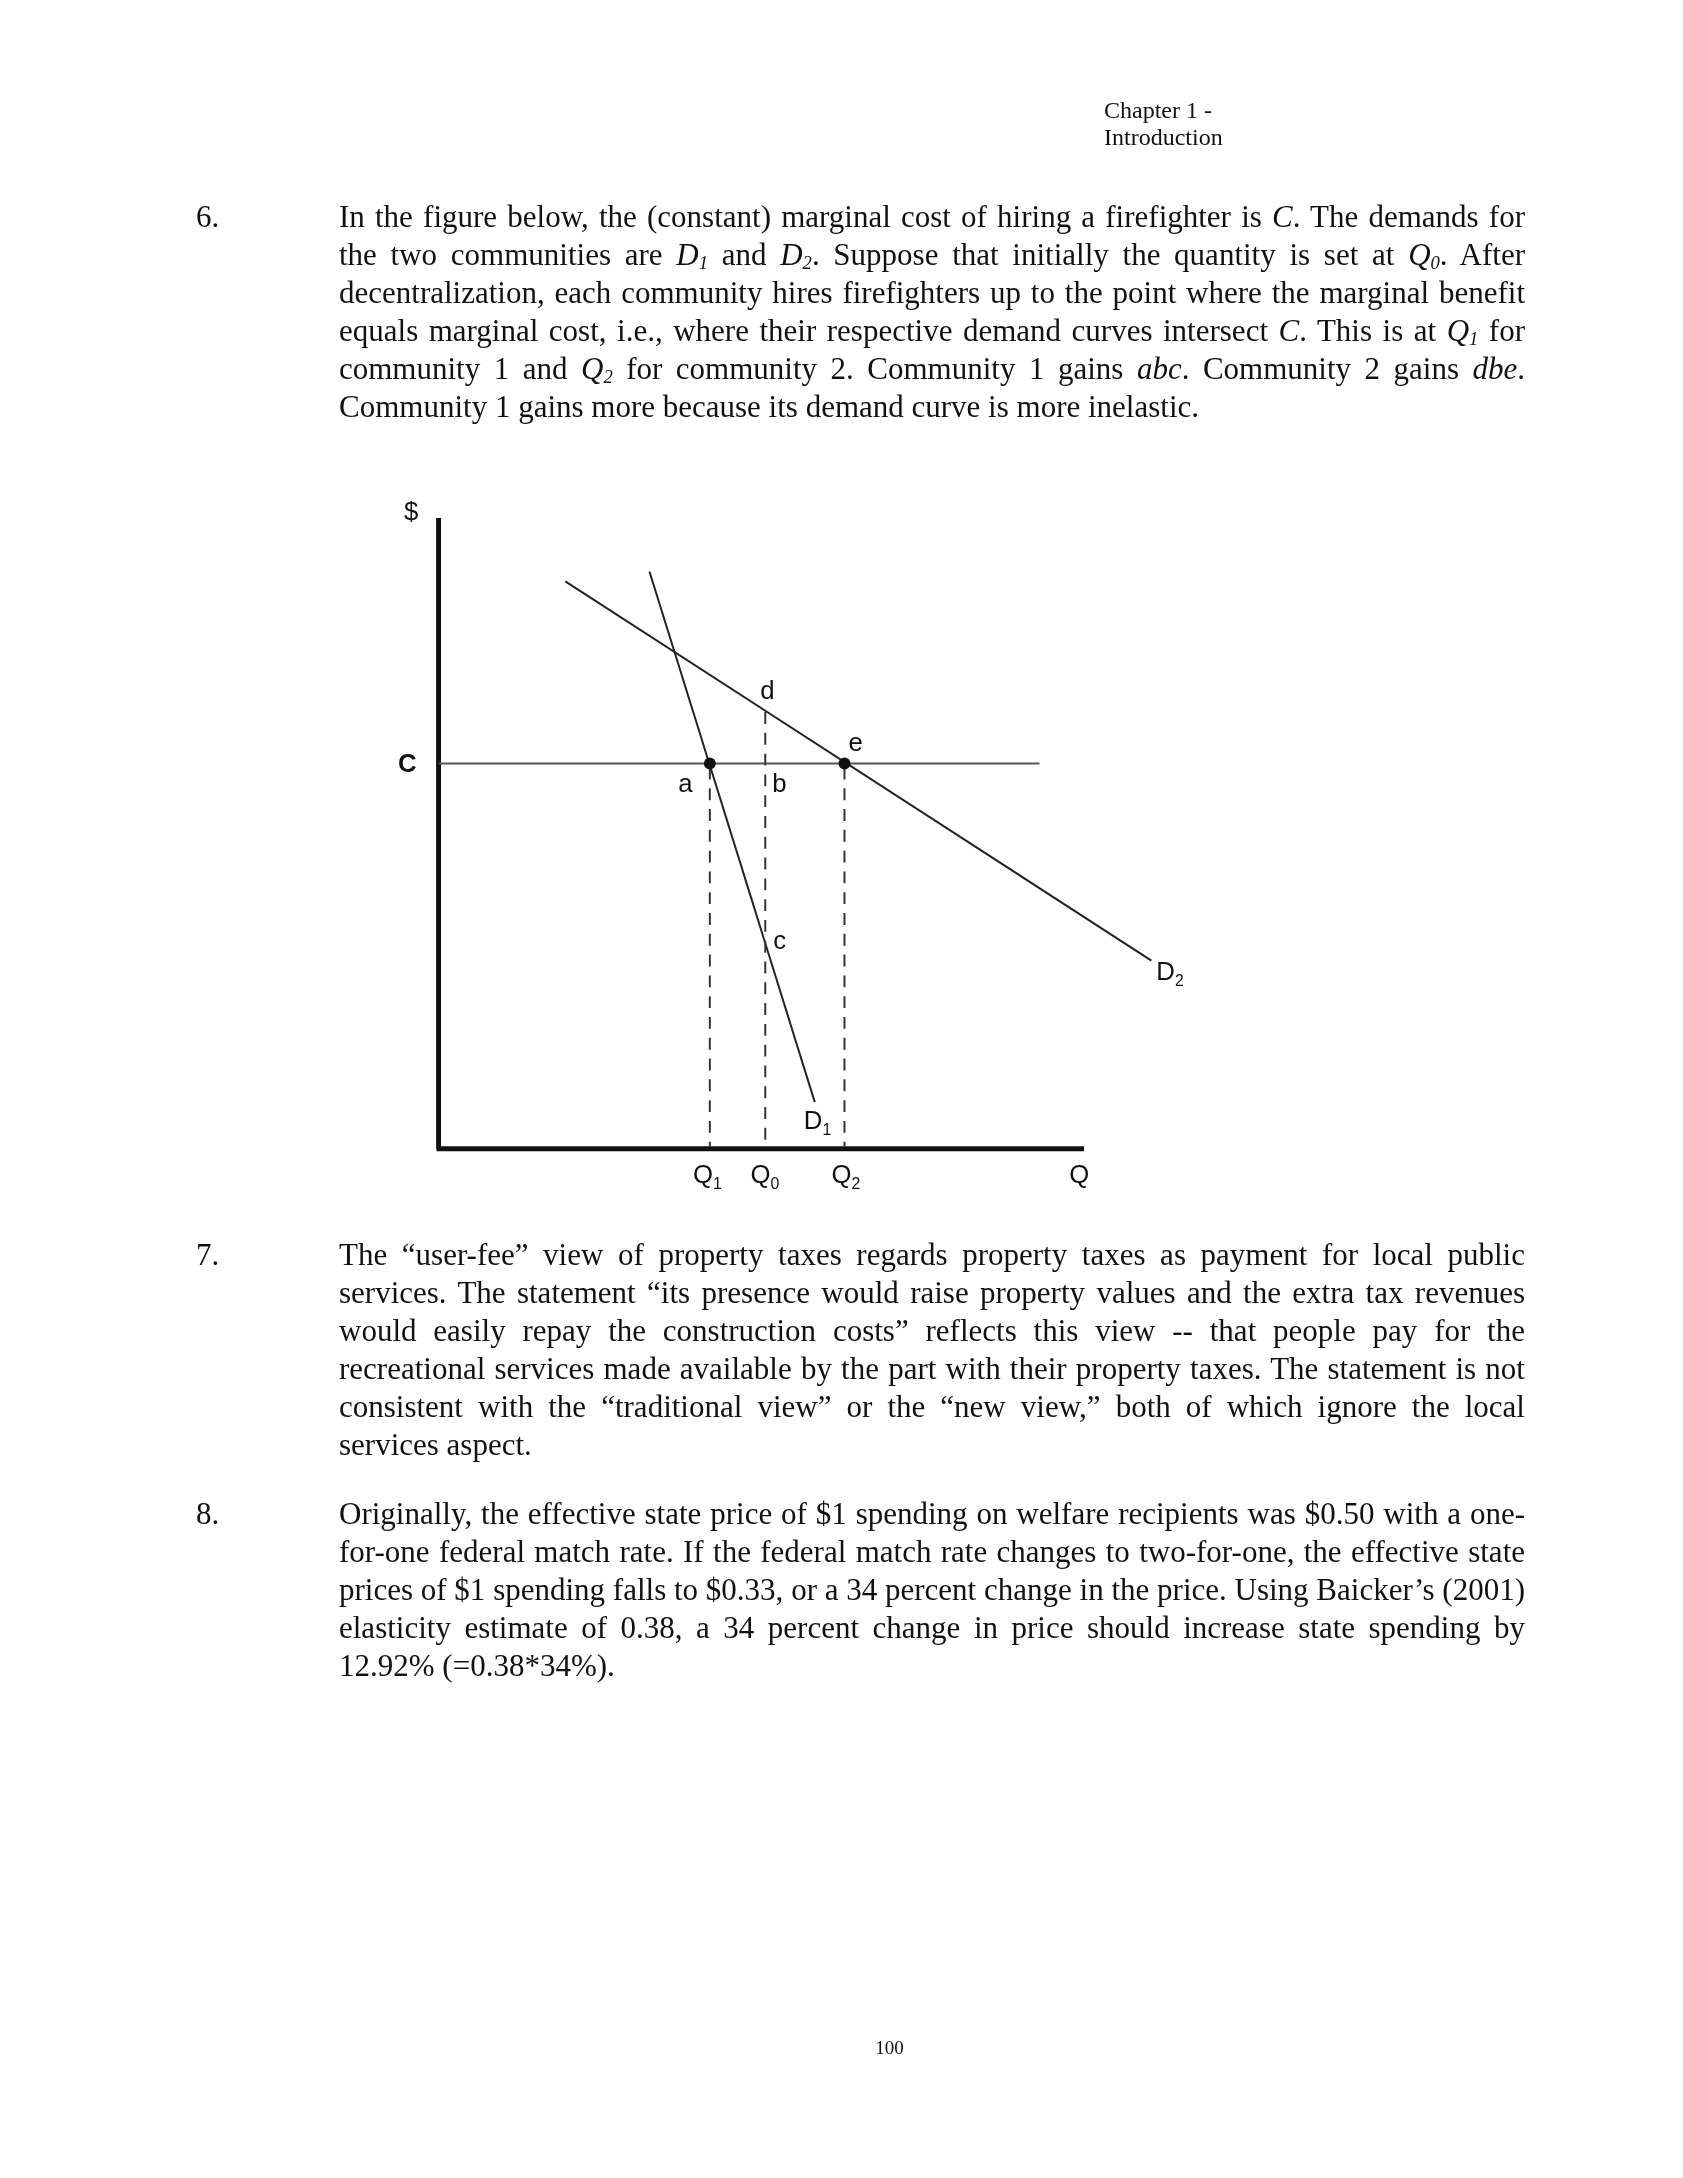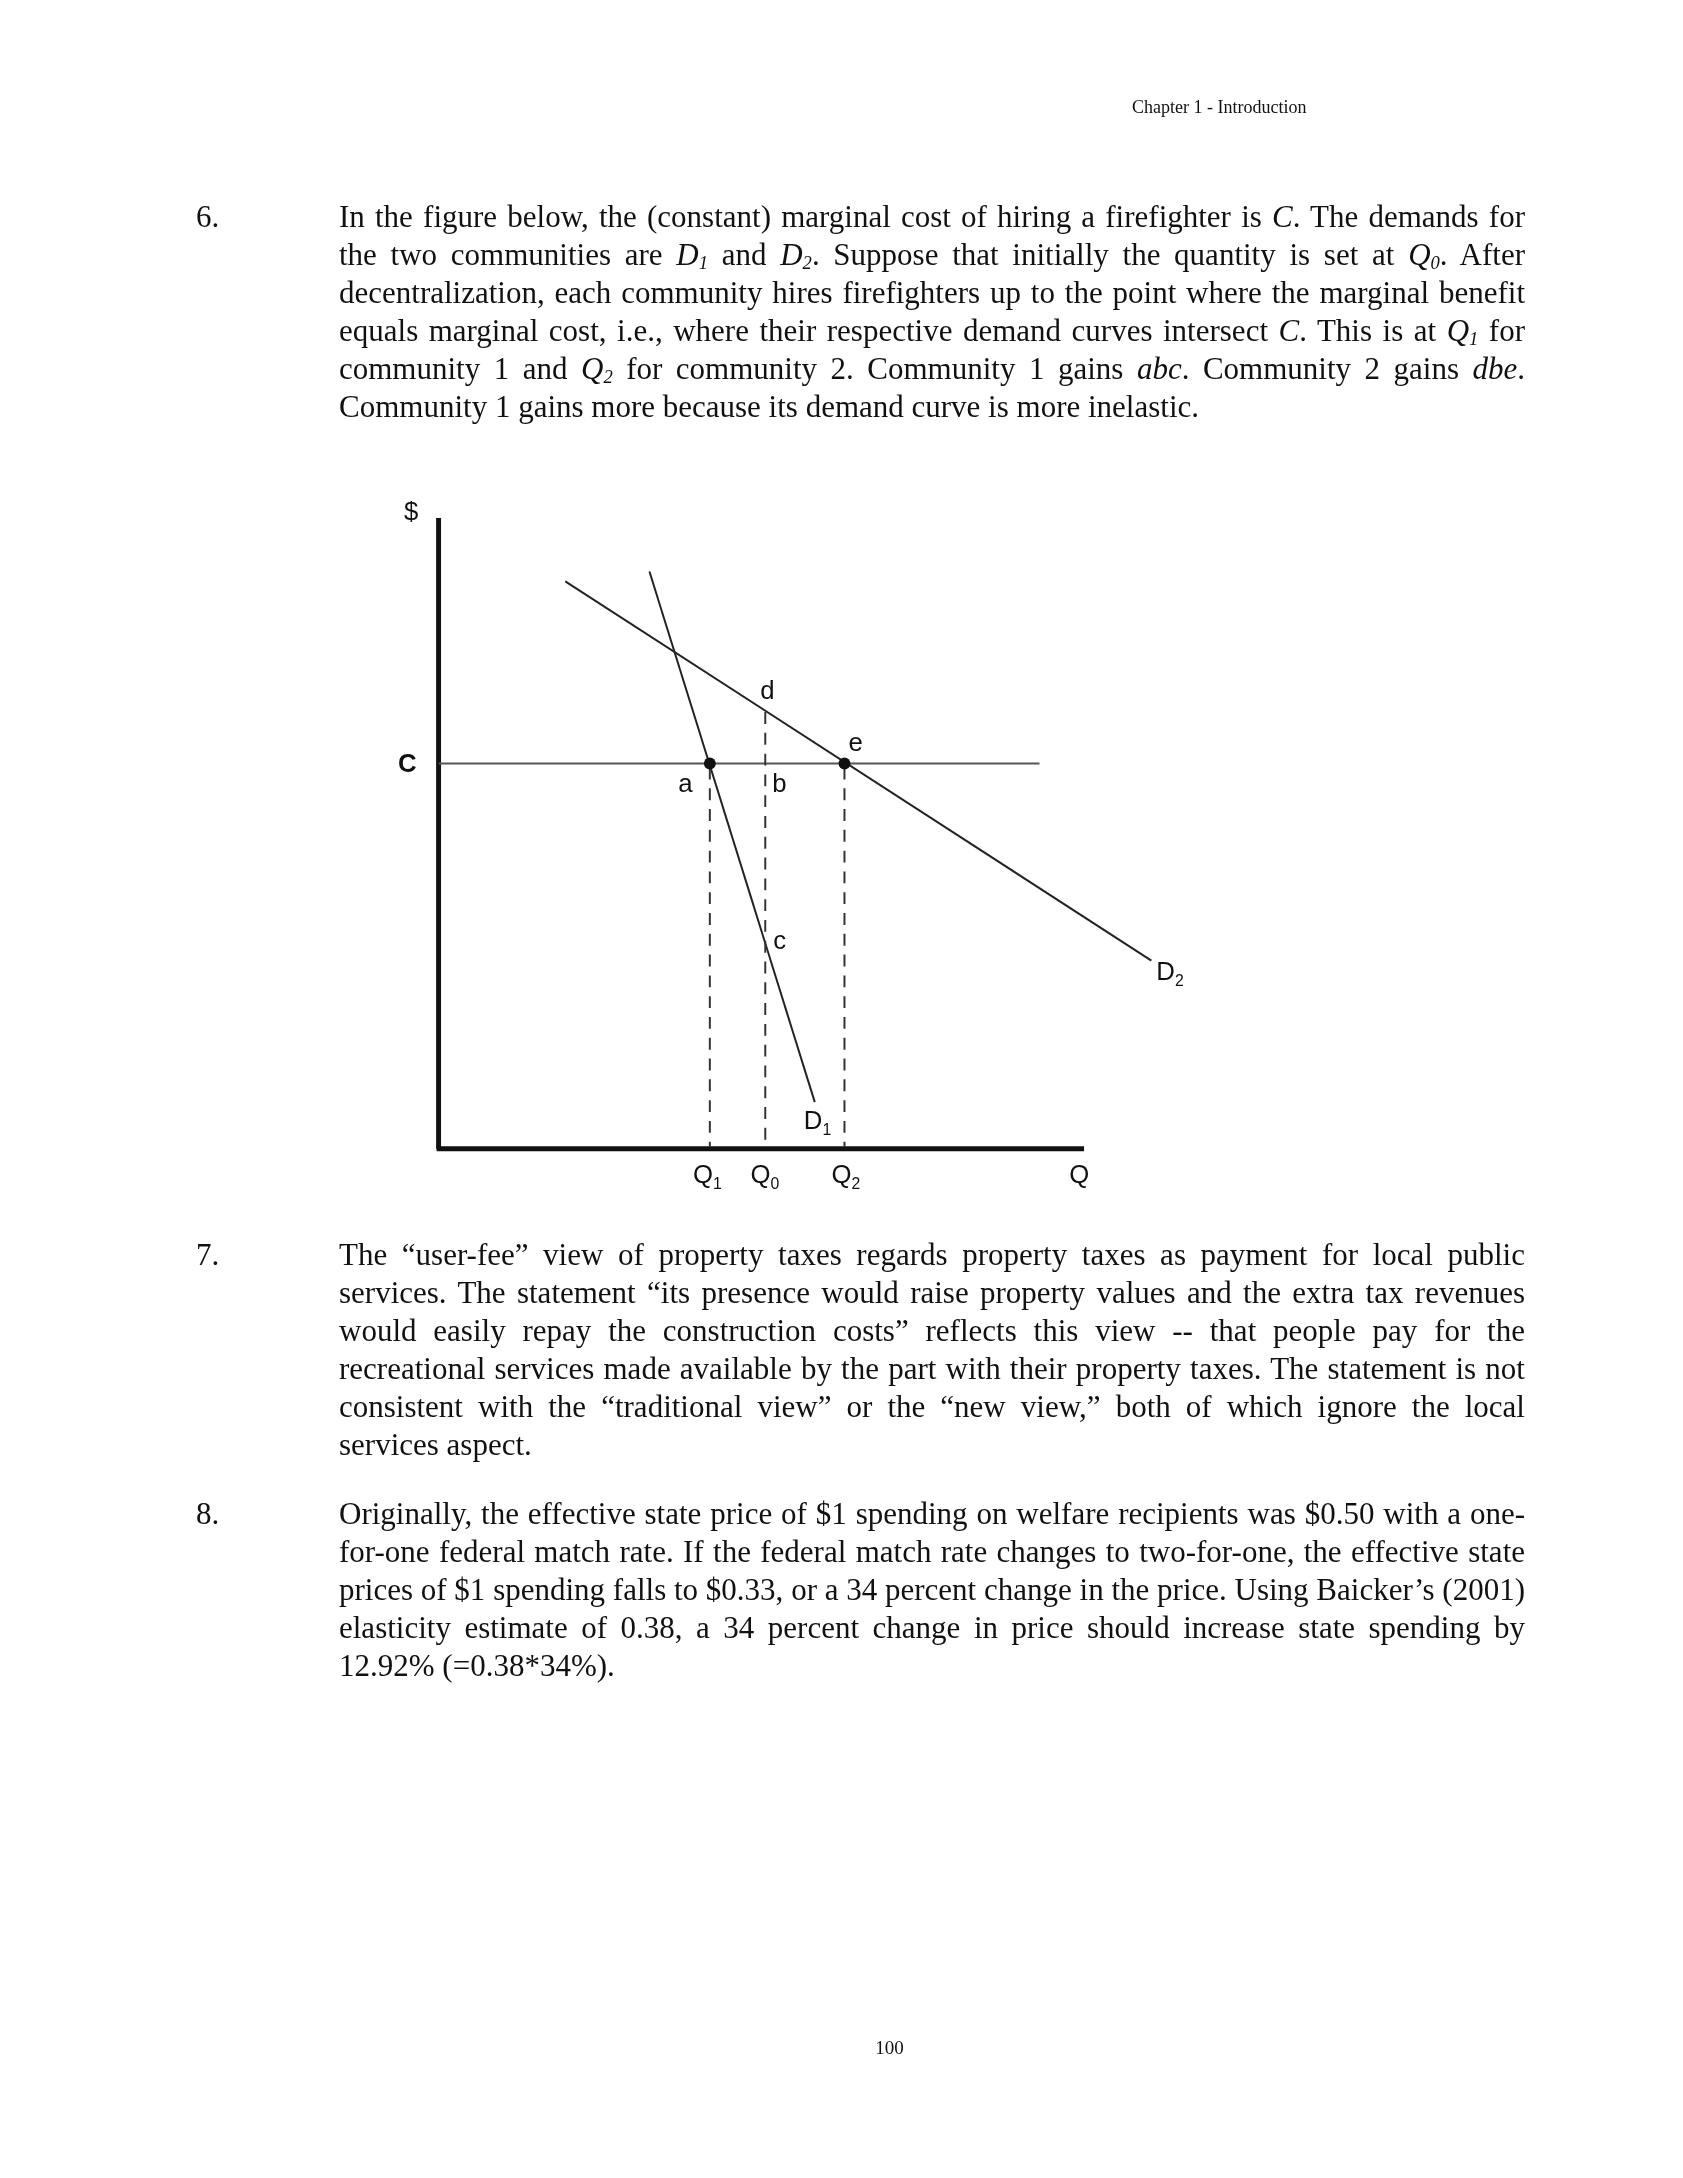--- a/index.html
+++ b/index.html
@@ -1,19 +1,19 @@
 <!DOCTYPE html>
 <html><head>
 <meta charset="utf-8">
 <style>
   html, body { margin: 0; padding: 0; background: #ffffff; }
   body { width: 1683px; height: 2178px; position: relative; overflow: hidden;
          font-family: "Liberation Serif", "DejaVu Serif", serif; color: #111; }
-  .running-head { position: absolute; top: 97px; left: 1132px; width: 218px;
-                  font-size: 18px; text-align: left; }
+  .running-head { position: absolute; top: 97px; left: 1104px; width: 218px;
+                  font-size: 24px; text-align: left; }
   .item { position: absolute; left: 196px; width: 1287px; font-size: 31px; line-height: 38px; }
   .item .num { position: absolute; left: 0; top: 0; }
   .item .body { position: absolute; left: 99px; width: 1186px; text-align: justify; margin-left: 44px; }
   .item .body p { margin: 0; }
   #item6 { top: 198px; }
   #item7 { top: 1236px; }
   #item8 { top: 1495px; }
   i { font-style: italic; }
   sub { font-size: 60%; vertical-align: -4px; line-height: 0; }
   .figure { position: absolute; left: 0; top: 0; width: 1683px; height: 1238px; pointer-events: none; }

